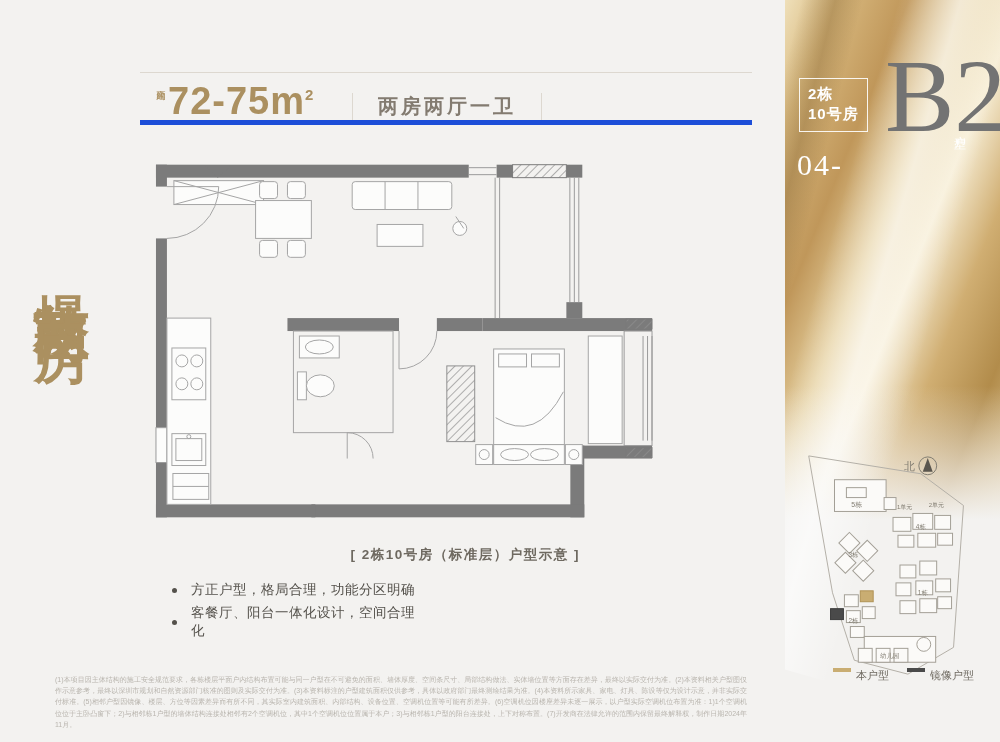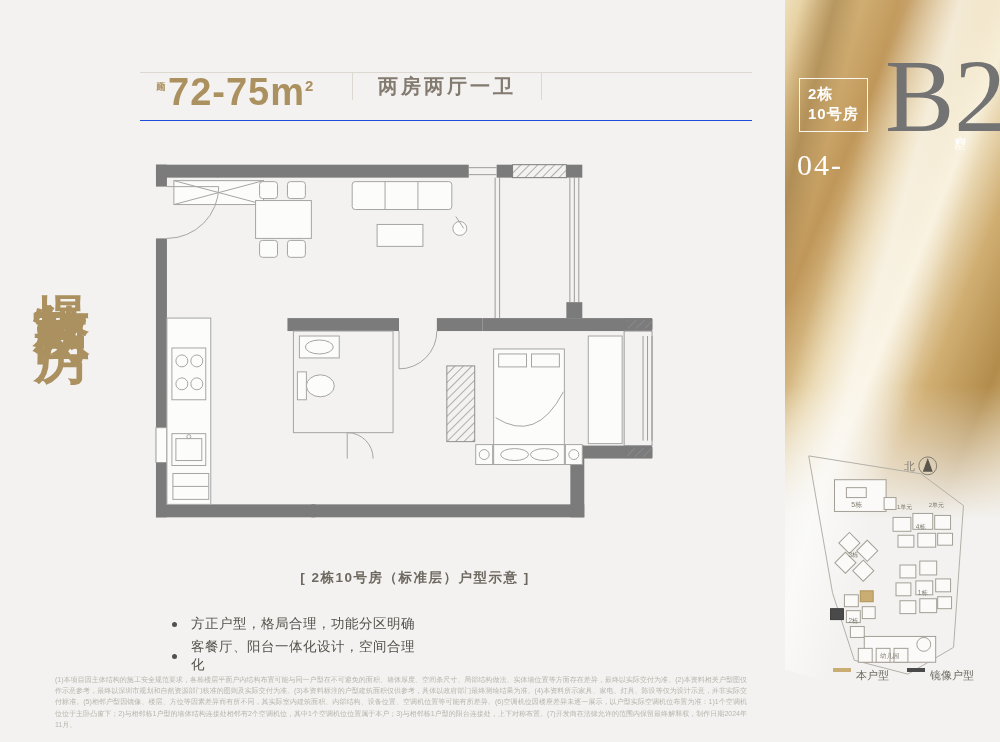--- a/index.html
+++ b/index.html
@@ -26,40 +26,40 @@
      font-family:"Liberation Serif","DejaVu Serif",serif;margin-left:32px;}
   .unit-suffix{position:absolute;left:951px;top:126px;color:#fff;font-size:12px;letter-spacing:2px;
      writing-mode:vertical-rl;}
 
   
   .side-title{position:absolute;left:34px;top:250px;writing-mode:vertical-rl;text-orientation:upright;
      font-size:56px;font-weight:700;color:#ab9060;letter-spacing:10px;line-height:1;}
 
   
   .header-band{position:absolute;left:140px;top:72px;width:612px;height:47px;
-     border-top:1px solid #ddd8d0;border-bottom:1px solid #1d4ed8;
-     display:flex;align-items:flex-start;}
+     border-top:1px solid #ddd8d0;border-bottom:5px solid #1d4ed8;
+     display:flex;align-items:flex-end;}
   .hcol{display:flex;align-items:center;justify-content:center;}
   .hcol1{width:196px;justify-content:flex-start;padding-left:16px;}
   .hcol2{width:188px;border-left:1px solid #ddd8d0;border-right:1px solid #ddd8d0;}
   .hcol3{flex:1;flex-direction:column;line-height:1.25;}
   .area-prefix{writing-mode:vertical-rl;text-orientation:upright;font-size:9px;color:#ab9060;
      letter-spacing:0;margin-right:3px;line-height:1;height:34px;}
   .area-value{font-size:38px;color:#ab9060;font-weight:600;letter-spacing:1px;line-height:1;}
   .area-sup{font-size:15px;color:#ab9060;vertical-align:14px;font-weight:600;}
   .layout-label{font-size:20px;color:#837b70;letter-spacing:3px;font-weight:600;}
   .brand-en{font-size:9px;color:#b7a478;letter-spacing:2px;text-align:center;}
 
   
   .floorplan{position:absolute;left:148px;top:156px;width:510px;height:372px;}
-  .fp-caption{position:absolute;left:250px;top:569px;width:330px;text-align:center;
+  .fp-caption{position:absolute;left:250px;top:546px;width:330px;text-align:right;
      font-size:13.5px;color:#6e6960;letter-spacing:1.5px;font-weight:600;}
 
   
-  .features{position:absolute;left:172px;top:608px;width:480px;display:grid;
+  .features{position:absolute;left:172px;top:574px;width:480px;display:grid;
      grid-template-columns:245px 250px;grid-auto-flow:column;grid-template-rows:repeat(2,32px);font-family:Liberation Serif, serif;}
   .feature{display:flex;align-items:center;font-size:13.5px;color:#54514b;letter-spacing:.5px;}
   .feature .dot{width:5px;height:5px;border-radius:50%;background:#54514b;margin-right:14px;flex:0 0 auto;}
 
   
   .disclaimer{position:absolute;left:55px;top:674px;width:692px;font-size:7px;line-height:1.6;
      color:#b9b5ae;text-align:justify;}
 
   
   .siteplan{position:absolute;left:796px;top:444px;width:200px;height:248px;}

